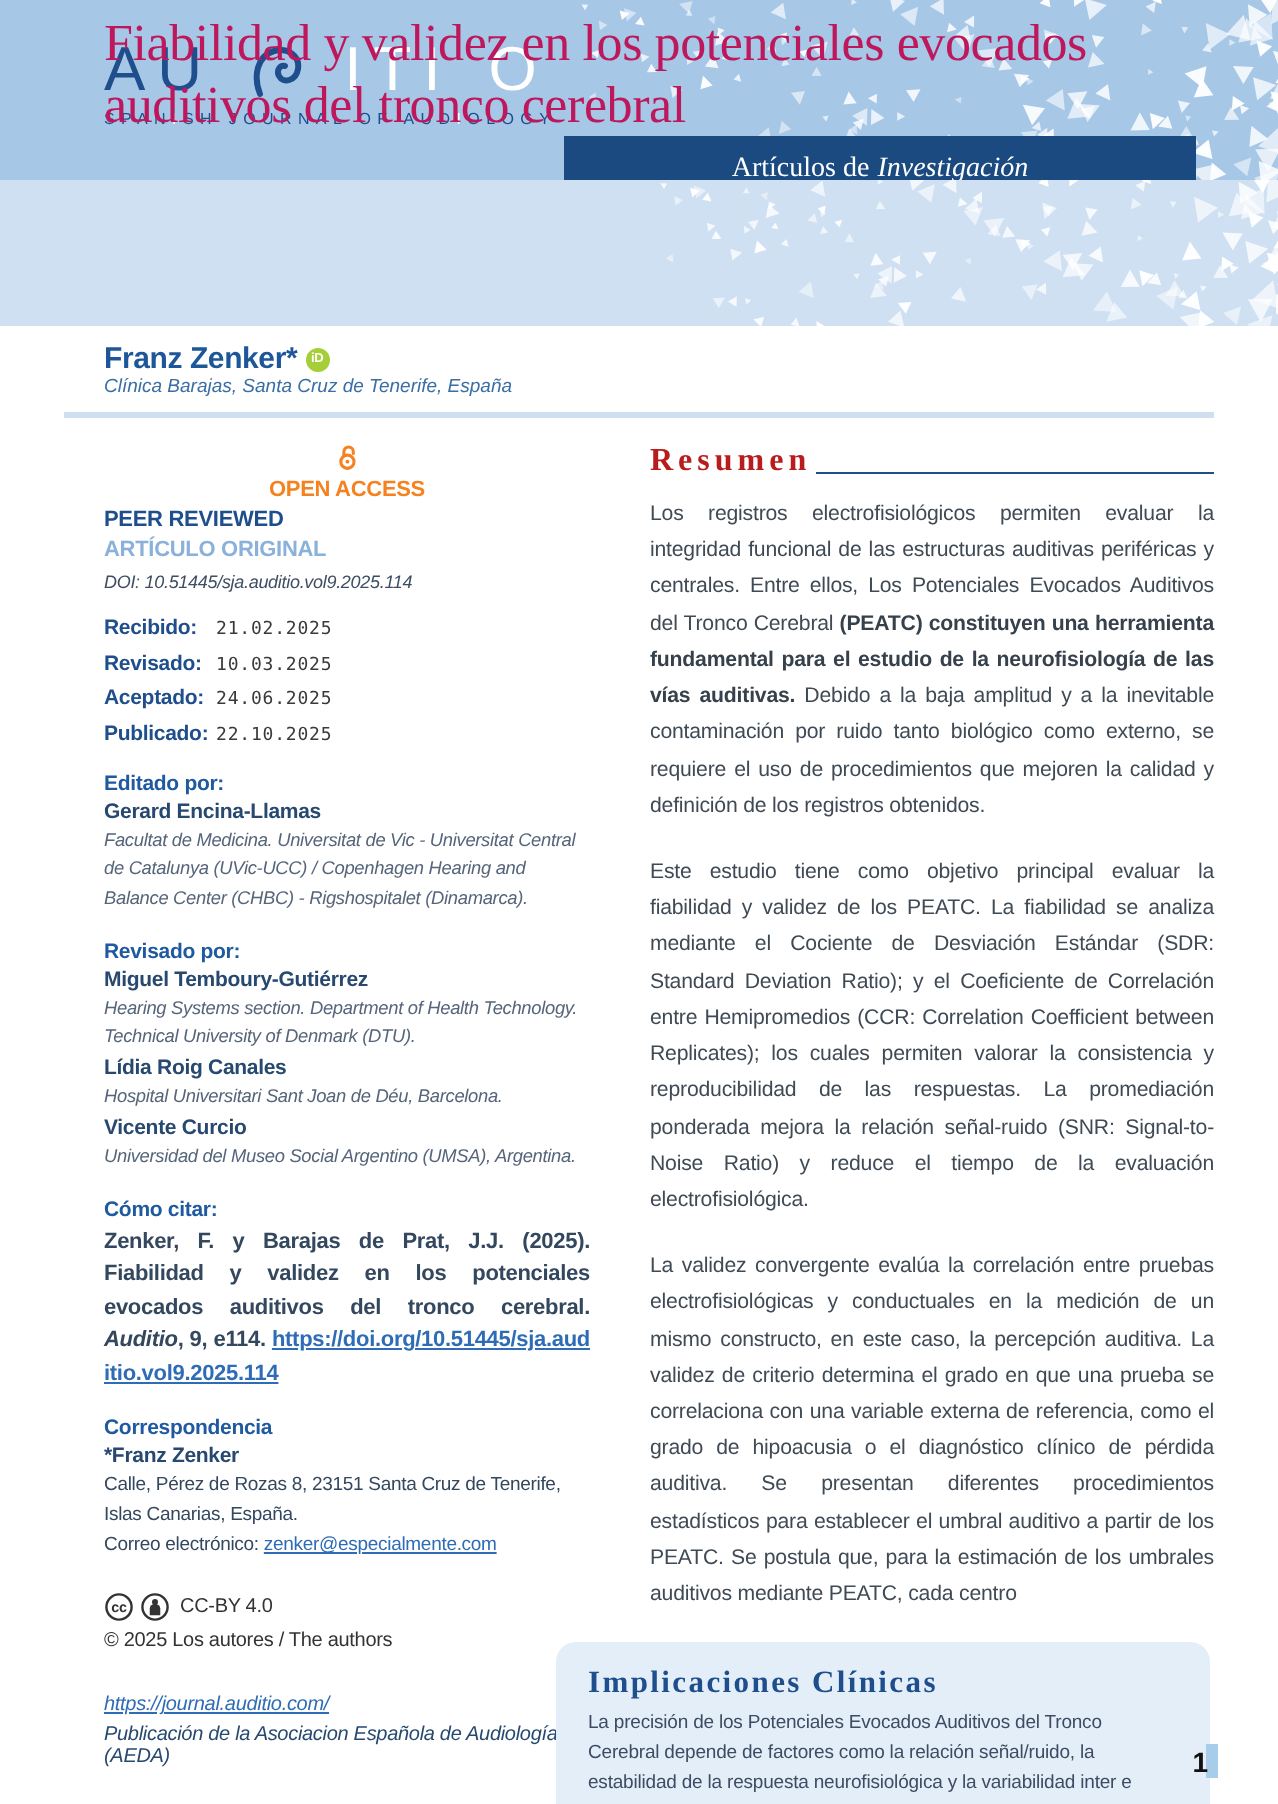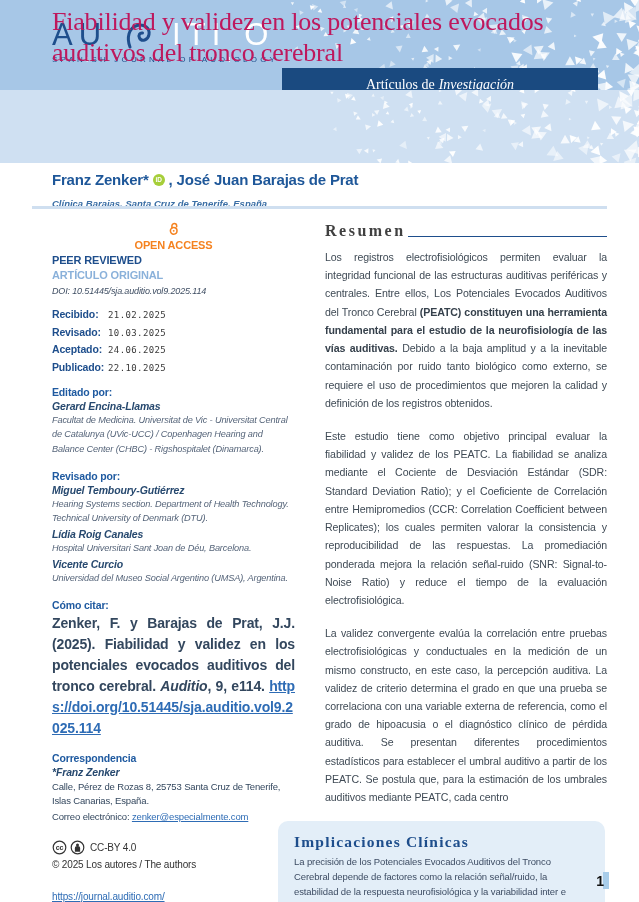--- a/index.html
+++ b/index.html
@@ -54,21 +54,21 @@
   .author-line {
     display:flex; align-items:center; gap:4px;
     font-size:15px; font-weight:700; color:#1e5799; letter-spacing:-0.2px;
   }
   .orcid-icon {
     width:12px; height:12px; border-radius:50%; background:#a6ce39;
     color:#fff; font-size:6.5px; font-weight:700;
     display:inline-flex; align-items:center; justify-content:center;
   }
   .affiliation-line {
-    margin-top:10px; font-size:9.5px; font-style:italic; color:#3a6ea5;font-weight:bold;
+    margin-top:0; font-size:9.5px; font-style:italic; color:#3a6ea5;
   }
   .divider {
     position:absolute; top:206px; left:32px; width:575px; height:3px;
     background:#cfdff0;
   }
 
   
   .columns {
     position:absolute; top:222px; left:52px; width:555px;
     display:flex; gap:30px;
@@ -82,48 +82,48 @@
   .flag.light { color:#8ab1da; }
   .doi-line { margin-top:5px; font-size:9px; font-style:italic; color:#3f4e63; }
 
   .dates { margin-top:12px; }
   .date-row { display:flex; align-items:baseline; margin-bottom:5.5px; }
   .date-label { width:56px; flex:none; font-size:10.5px; font-weight:700; color:#1e4e8c; }
   .date-value { font-family:"DejaVu Sans Mono", monospace; font-size:9px; color:#3a3a3a; letter-spacing:0.4px; }
 
   .side-section { margin-top:13px; }
   .side-heading { font-size:10.5px; font-weight:700; color:#1f5aa0; margin-bottom:2px; }
-  .person-name { font-size:10.5px; font-weight:700; color:#27496f; margin-top:2px;font-style:italic; }
+  .person-name { font-size:10.5px; font-weight:700; color:#27496f; margin-top:2px; }
   .person-affil { font-size:9.2px; font-style:italic; color:#56657a; line-height:1.6; margin-top:1px; }
 
   .cite-text {
-    font-size:14px; font-weight:700; color:#33475e; line-height:1.5;
+    font-size:11px; font-weight:700; color:#33475e; line-height:1.5;
     text-align:justify; margin-top:2px;
   }
   .cite-text .jit { font-style:italic; }
   a.link { color:#2e6cb5; text-decoration:underline; font-weight:700; word-break:break-all; }
   a.link.plain { font-weight:400; }
 
   .corr-address { font-size:9.5px; color:#33475e; line-height:1.55; margin-top:2px; }
   .email-line { font-size:9.5px; color:#33475e; margin-top:2px; }
 
   .license-block { margin-top:18px; }
   .cc-row { display:flex; align-items:center; gap:3px; font-size:10px; color:#333; }
   .cc-label { margin-left:2px; }
   .copyright-line { font-size:10px; color:#333; margin-top:4px; }
 
-  .journal-footer { margin-top:16px; }
+  .journal-footer { margin-top:16px;font-style:italic; }
   .journal-url { font-size:10px; color:#1e4e8c; }
   .publisher-line { font-size:10px; color:#27496f; margin-top:2px; }
 
   
   .abstract-heading {
     display:flex; align-items:flex-end;
     font-family:"Liberation Serif", serif; font-weight:700;
-    font-size:16px; letter-spacing:2.5px; color:#404040; margin-bottom:8px;
+    font-size:16px; letter-spacing:2.5px; color:#b91c1c; margin-bottom:8px;
   }
   .abstract-heading .rule { flex:1; border-bottom:1.6px solid #1e4e8c; margin-bottom:3px; margin-left:2px; }
   .abstract-p {
     font-size:10.6px; line-height:1.72; color:#3f4a55;
     text-align:justify; margin-bottom:15px; letter-spacing:-0.1px;
   }
   .abstract-p b { color:#36414c; }
 
   
   .implications-box {
@@ -454,21 +454,20 @@
         <polygon points="0,-1.5801213516578243 1.501115284074933,1.1850910137433681 -1.501115284074933,1.1850910137433681" transform="translate(411.0,16.8) rotate(319)" fill="#ffffff" opacity="0.58"></polygon>
         <polygon points="0,-4.112738470609935 3.907101547079438,3.0845538529574514 -3.907101547079438,3.0845538529574514" transform="translate(544.9,25.0) rotate(107)" fill="#ffffff" opacity="0.72"></polygon>
       </svg>
   </div>
   <h1 class="article-title">Fiabilidad y validez en los potenciales evocados auditivos del tronco cerebral</h1>
 
   <div class="authors">
     <div class="author-line">
       <span>Franz Zenker*</span>
       <span class="orcid-icon">iD</span>
-      <span>, José Juan Barajas de Prat</span>
     </div>
     <div class="affiliation-line">Clínica Barajas, Santa Cruz de Tenerife, España</div>
   </div>
   <div class="divider"></div>
 
   <div class="columns">
 
     <aside class="left-col">
       <div class="oa-row">
         <svg width="12" height="13" viewBox="0 0 20 22">
@@ -520,21 +519,21 @@
       <div class="side-section">
         <div class="side-heading">Cómo citar:</div>
         <div class="cite-text">
           <span>Zenker, F. y Barajas de Prat, J.J. (2025). Fiabilidad y validez en los potenciales evocados auditivos del tronco cerebral. </span><span class="jit">Auditio</span><span>, 9, e114. </span><a class="link" href="#">https://doi.org/10.51445/sja.auditio.vol9.2025.114</a>
         </div>
       </div>
 
       <div class="side-section">
         <div class="side-heading">Correspondencia</div>
         <div class="person-name">*Franz Zenker</div>
-        <div class="corr-address">Calle, Pérez de Rozas 8, 25753 Santa Cruz de Tenerife, Islas Canarias, España.</div>
+        <div class="corr-address">Calle, Pérez de Rozas 8, 23151 Santa Cruz de Tenerife, Islas Canarias, España.</div>
         <div class="email-line">
           <span>Correo electrónico: </span><a class="link plain" href="#">zenker@especialmente.com</a>
         </div>
       </div>
 
       <div class="license-block">
         <div class="cc-row">
           <svg width="15" height="15" viewBox="0 0 20 20">
             <circle cx="10" cy="10" r="8.4" fill="none" stroke="#333" stroke-width="1.6"></circle>
             <text x="10" y="13.4" text-anchor="middle" font-size="9.5" font-weight="bold" fill="#333" font-family="Liberation Sans, sans-serif">cc</text>

